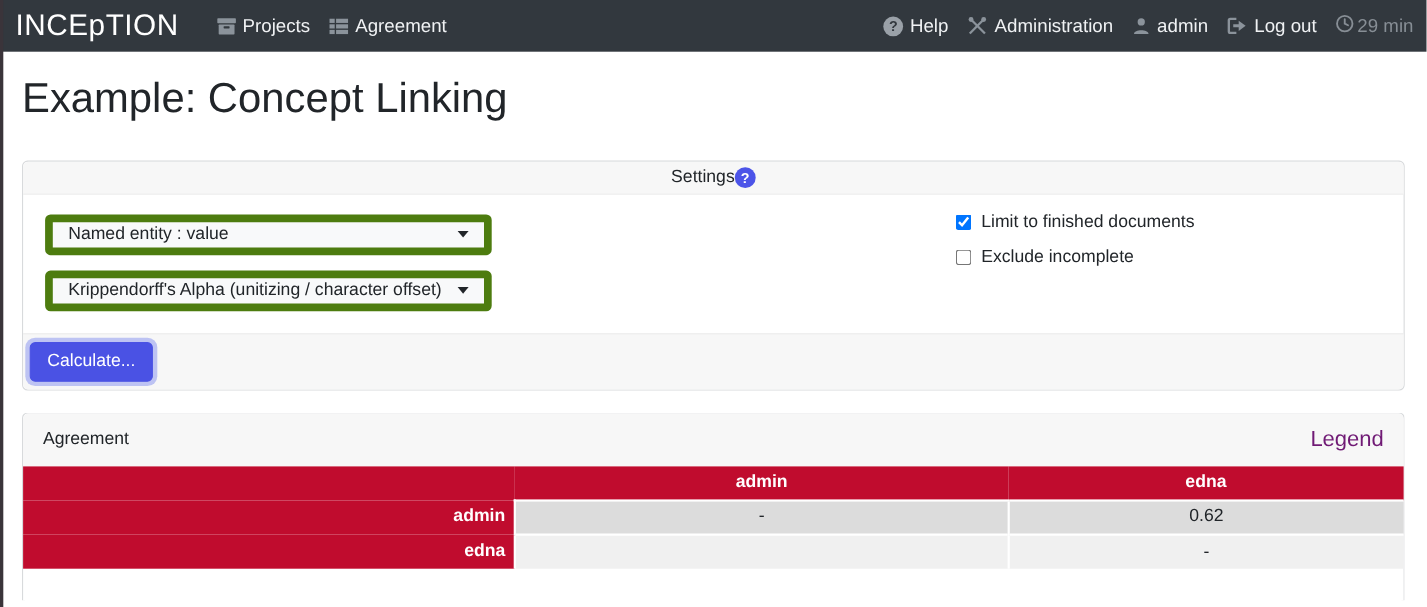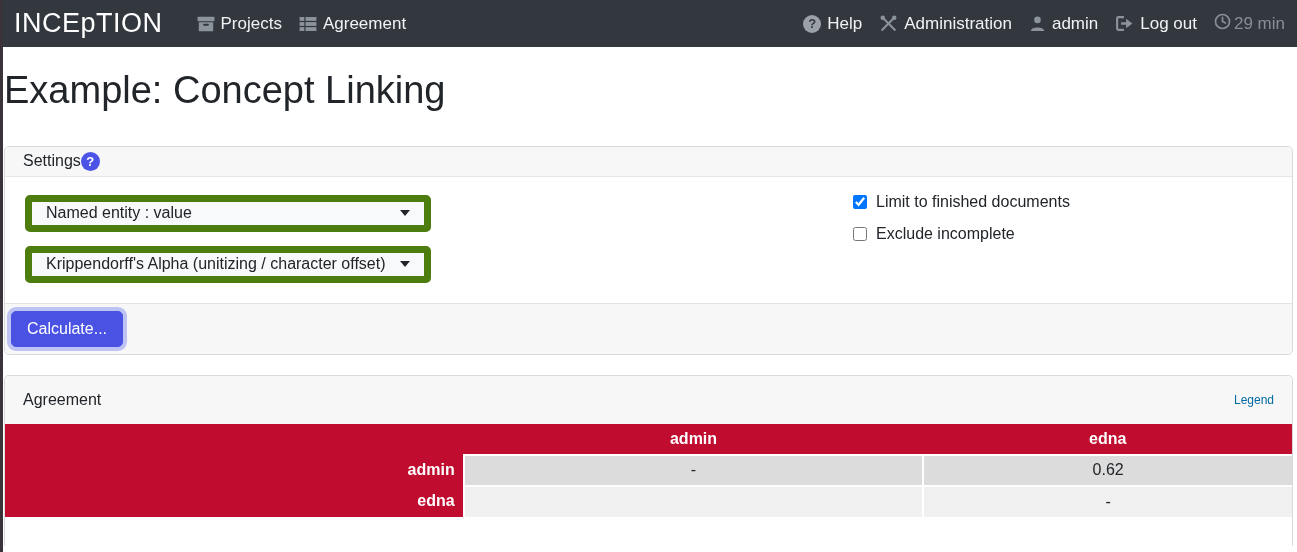--- a/index.html
+++ b/index.html
@@ -22,27 +22,27 @@
   .nav-right { margin-left: auto; display: flex; gap: 17px; align-items: center; }
   .nav-item { display: inline-flex; align-items: center; gap: 6px; color: #f0f2f4; font-size: 17px; text-decoration: none; cursor: pointer; white-space: nowrap; }
   .nav-item .icon { display: inline-flex; align-items: center; }
   .nav-help-circle {
     width: 18px; height: 18px; border-radius: 50%; background: #9aa1a8; color: #32383e;
     font-size: 13px; font-weight: bold; display: inline-flex; align-items: center; justify-content: center;
   }
   .timer { color: #878e95; display: inline-flex; align-items: center; gap: 3px; font-size: 17px; white-space: nowrap; }
 
   
-  main { padding: 0 4px; }
+  main { padding: 0 20px; }
   h1 { margin: 22px 0 33px 0; font-size: 38px; font-weight: 400; color: #212529; line-height: 1.15; }
 
   .panel { border: 1px solid #d8dadc; border-radius: 5px; background: #fff; }
   .panel-header {
     height: 30px; background: #f7f7f7; border-bottom: 1px solid #e7e7e7;
-    border-radius: 5px 5px 0 0; display: flex; align-items: center; justify-content: flex-start;
+    border-radius: 5px 5px 0 0; display: flex; align-items: center; justify-content: center;
     padding: 0 18px; font-size: 16px;
   }
   .help-circle {
     width: 19px; height: 19px; border-radius: 50%; background: #4c54e8; color: #fff;
     font-size: 13px; font-weight: bold; display: inline-flex; align-items: center; justify-content: center; cursor: pointer;
   }
   .panel-body { position: relative; padding: 18px 20px 20px 20px; }
   .field-row { display: flex; margin-bottom: 14px; }
   .field-row:last-child { margin-bottom: 0; }
   .field-row label { width: 205px; padding-top: 9px; font-size: 16px; }
@@ -65,21 +65,21 @@
     border: 1px solid #4a52e4; border-radius: 5px; padding: 8px 15px; cursor: pointer;
     box-shadow: 0 0 0 4px #bdc3f3;
   }
 
   
   .agreement { margin-top: 20px; border-bottom: none; border-radius: 5px 5px 0 0; }
   .agreement-header {
     height: 48px; background: #f7f7f7; display: flex; align-items: center; justify-content: space-between;
     padding: 0 18px; border-radius: 5px 5px 0 0; font-size: 16px;
   }
-  .legend-link { color: #0369a1; cursor: pointer; text-decoration: none; font-size: 12px; }
+  .legend-link { color: #701a75; cursor: pointer; text-decoration: none; font-size: 20px; }
   table.agreement-table { width: 100%; border-collapse: collapse; table-layout: fixed; }
   .agreement-table th, .agreement-table td { font-size: 16px; height: 31px; padding: 0 8px; }
   .agreement-table thead th { background: #c00c2e; color: #fff; font-weight: bold; text-align: center; }
   .agreement-table tbody th { background: #c00c2e; color: #fff; font-weight: bold; text-align: right; }
   .agreement-table tbody td { text-align: center; border-top: 2px solid #fff; border-left: 2px solid #fff; }
   .agreement-table tbody tr:nth-child(1) td { background: #dcdcdc; }
   .agreement-table tbody tr:nth-child(2) td { background: #f0f0f0; }
   .panel-tail { height: 29px; }
 </style>
 </head>

